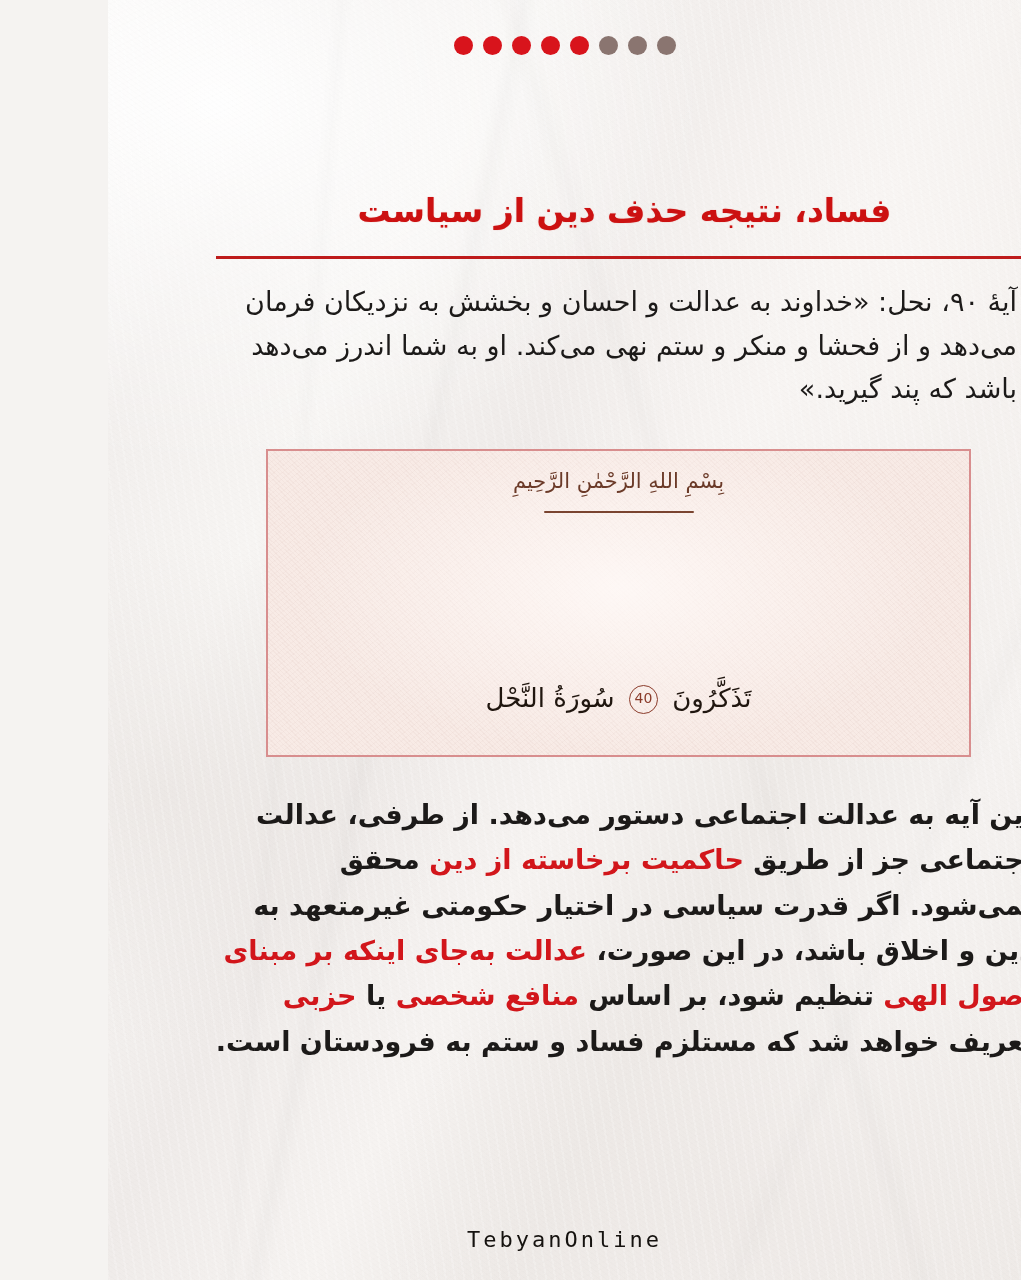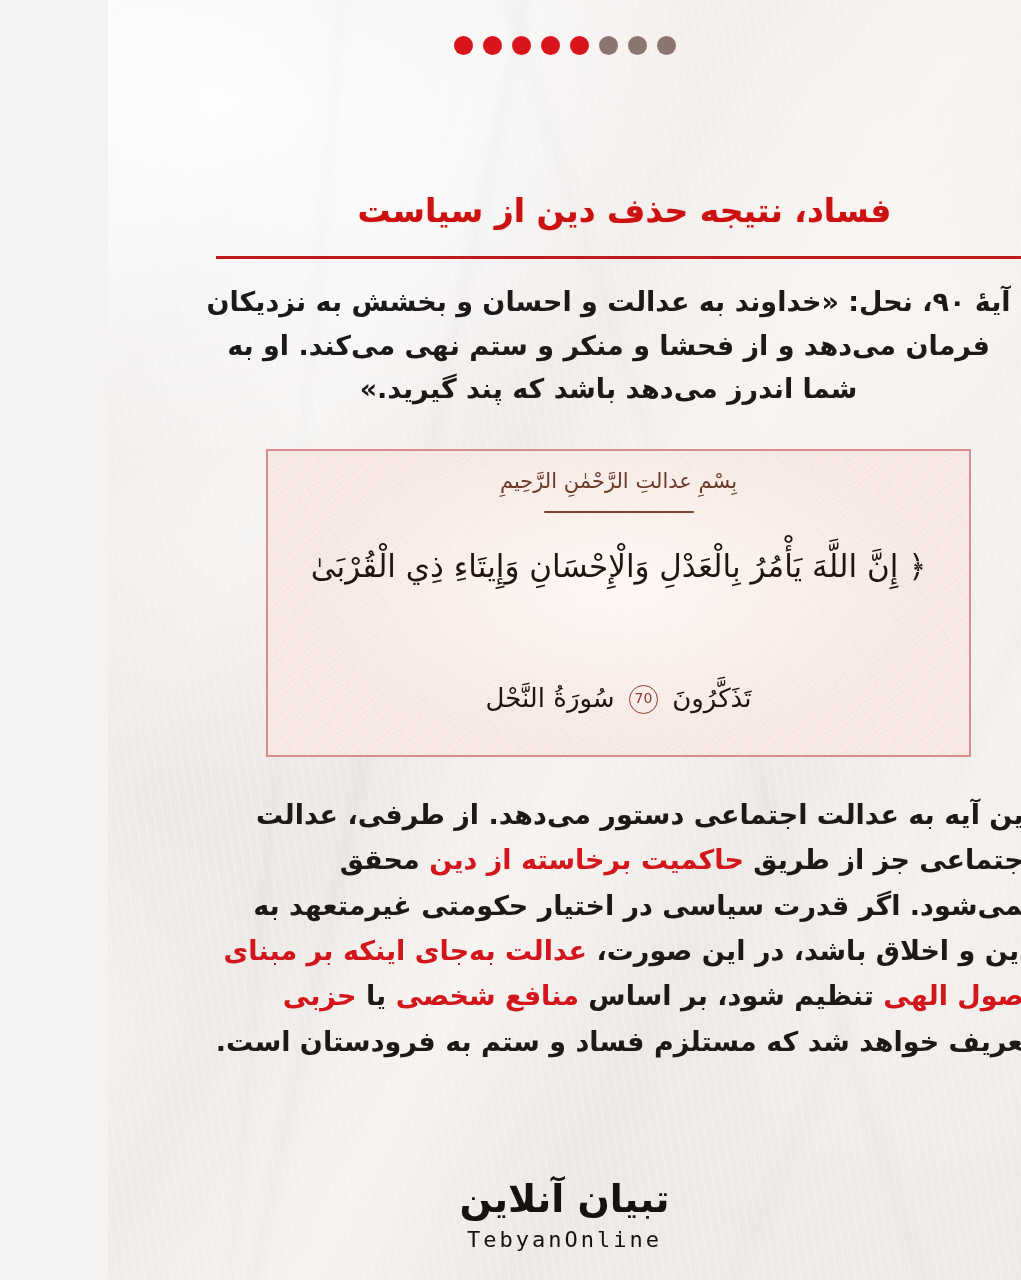--- a/index.html
+++ b/index.html
@@ -107,23 +107,22 @@
     height: 3px;
     background: #BE1B1B;
   }
 
   
   #intro {
     position: absolute;
     top: 280px;
     left: 92px;
     width: 817px;
-    text-align: center;
     font-size: 27px;
-    font-weight: bold;
+    font-weight: normal;
     line-height: 1.62;
     color: #1c1a19;
   }
 
   
   #verse-box {
     position: absolute;
     top: 449px;
     left: 158px;
     width: 705px;
@@ -253,33 +252,31 @@
       <span class="dot" style="background: rgb(138, 117, 112);"></span>
     </div>
 
   <div id="title">فساد، نتیجه حذف دین از سیاست</div>
 
   <div id="title-rule"></div>
 
   <div id="intro">آیهٔ ۹۰، نحل: «خداوند به عدالت و احسان و بخشش به نزدیکان فرمان می‌دهد و از فحشا و منکر و ستم نهی می‌کند. او به شما اندرز می‌دهد باشد که پند گیرید.»</div>
 
   <div id="verse-box">
-    <div id="bismillah">بِسْمِ عدالتِ الرَّحْمٰنِ الرَّحِيمِ</div>
+    <div id="bismillah">بِسْمِ اللهِ الرَّحْمٰنِ الرَّحِيمِ</div>
     <div id="bismillah-rule"></div>
 
-    <div class="verse-line" id="verse-line-1">﴿ إِنَّ اللَّهَ يَأْمُرُ بِالْعَدْلِ وَالْإِحْسَانِ وَإِيتَاءِ ذِي الْقُرْبَىٰ</div>
 
 
     <div id="verse-ref">
       <span>تَذَكَّرُونَ</span>
-      <span class="ayah-marker">70</span>
+      <span class="ayah-marker">40</span>
       <span>سُورَةُ النَّحْل</span>
     </div>
   </div>
 
   <div id="body-text"><span>این آیه به عدالت اجتماعی دستور می‌دهد. از طرفی، عدالت اجتماعی جز از طریق </span><span class="hl">حاکمیت برخاسته از دین</span><span> محقق نمی‌شود. اگر قدرت سیاسی در اختیار حکومتی غیرمتعهد به دین و اخلاق باشد، در این صورت، </span><span class="hl">عدالت به‌جای اینکه بر مبنای اصول الهی</span><span> تنظیم شود، بر اساس </span><span class="hl">منافع شخصی</span><span> یا </span><span class="hl">حزبی</span><span> تعریف خواهد شد که مستلزم فساد و ستم به فرودستان است.</span></div>
 
   <div id="footer">
-    <div id="logo-fa">تبیان آنلاین</div>
     <div id="logo-en">TebyanOnline</div>
   </div>
 
 </div>
 
 </body></html>

